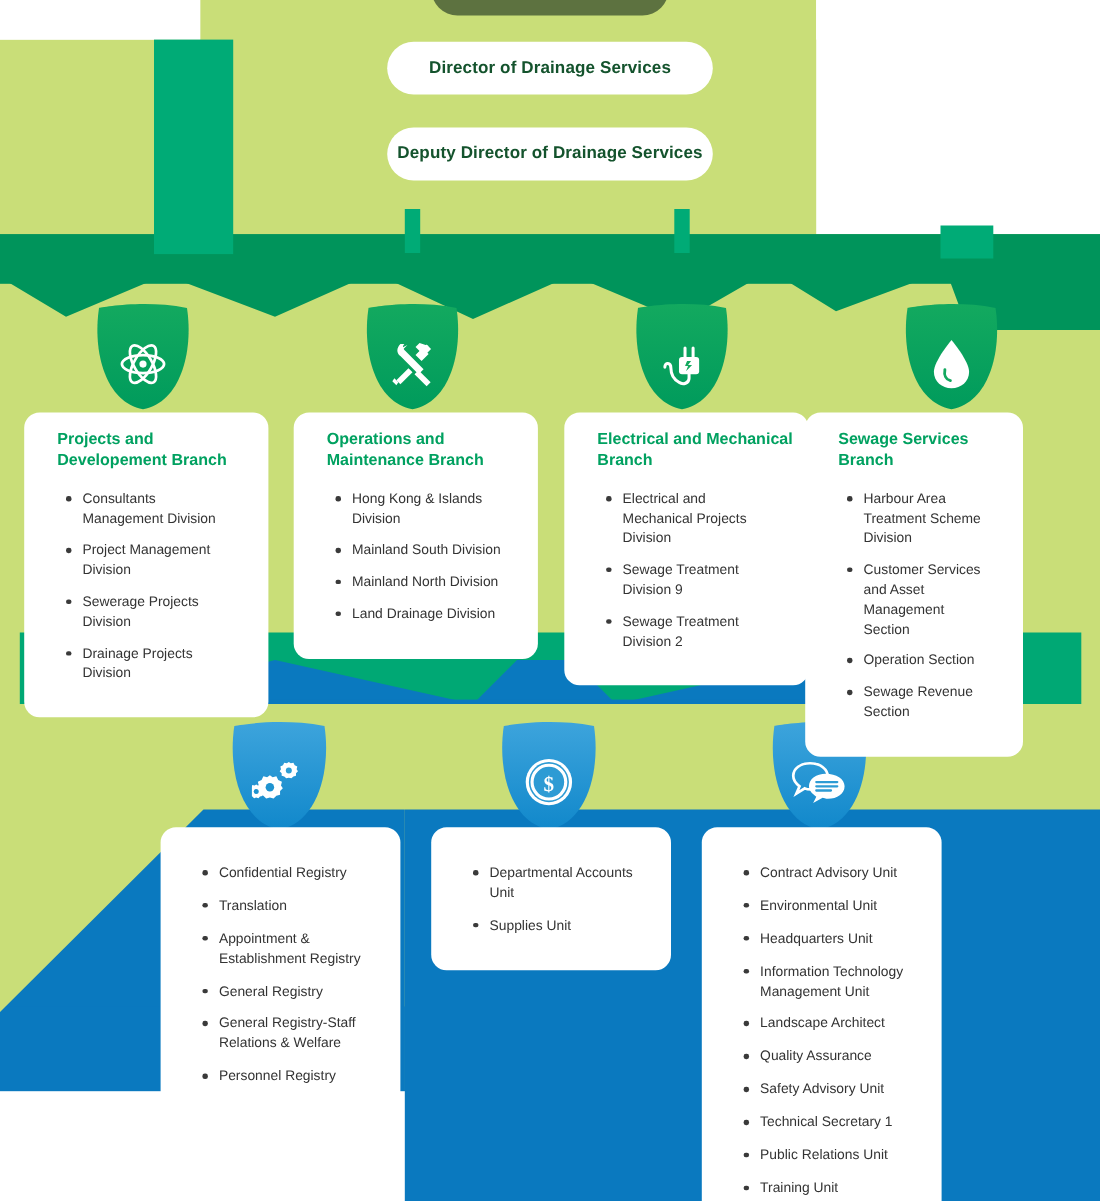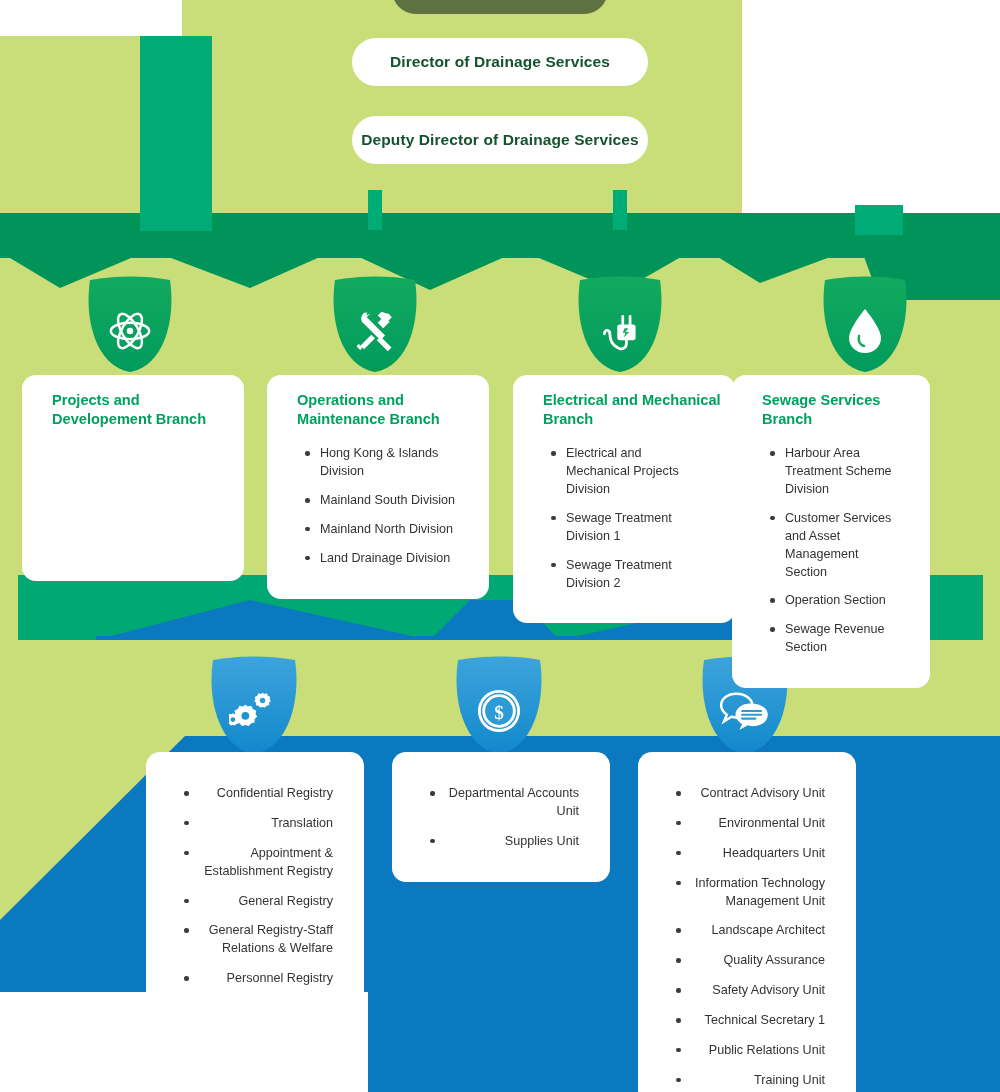--- a/index.html
+++ b/index.html
@@ -68,21 +68,21 @@
   .card li::before{
     content:"";
     position:absolute;
     left:7px;
     top:6px;
     width:4.5px;
     height:4.5px;
     border-radius:50%;
     background:#3a3a3a;
   }
-  .card.blue li{margin-bottom:12px;text-align:right;}
+  .card.blue li{margin-bottom:12px;}
 
   
   .badge{
     position:absolute;
     width:84px;
     height:88px;
     display:flex;
     align-items:center;
     justify-content:center;
   }
@@ -212,37 +212,43 @@
       <svg width="34" height="46" viewBox="0 0 34 46" fill="#ffffff">
         <path d="M17 1 C17 1 33 20 33 30 C33 38.8 25.8 45 17 45
                  C8.2 45 1 38.8 1 30 C1 20 17 1 17 1 Z"></path>
         <path d="M11 28 C10 33 12 37 16 38" stroke="#13a95f" stroke-width="2.6" fill="none" stroke-linecap="round"></path>
       </svg>
     </span>
   </div>
 
   <div class="card" style="left:22px;top:375px;width:222px;min-height:206px;">
     <div class="card-title">Projects and Developement Branch</div>
+    <ul>
+      <li>Consultants Management Division</li>
+      <li>Project Management Division</li>
+      <li>Sewerage Projects Division</li>
+      <li>Drainage Projects Division</li>
+    </ul>
   </div>
 
   <div class="card" style="left:267px;top:375px;width:222px;min-height:206px;">
     <div class="card-title">Operations and Maintenance Branch</div>
     <ul>
       <li>Hong Kong &amp; Islands Division</li>
       <li>Mainland South Division</li>
       <li>Mainland North Division</li>
       <li> Land Drainage Division</li>
     </ul>
   </div>
 
   <div class="card" style="left:513px;top:375px;width:222px;min-height:206px;">
     <div class="card-title">Electrical and Mechanical Branch</div>
     <ul>
       <li>Electrical and Mechanical Projects Division</li>
-      <li>Sewage Treatment Division 1</li>
+      <li>Sewage Treatment Division 9</li>
       <li>Sewage Treatment Division 2</li>
     </ul>
   </div>
 
   <div class="card" style="left:732px;top:375px;width:198px;min-height:206px;">
     <div class="card-title">Sewage Services Branch</div>
     <ul>
       <li>Harbour Area Treatment Scheme Division</li>
       <li>Customer Services and Asset Management Section</li>
       <li>Operation Section</li>

